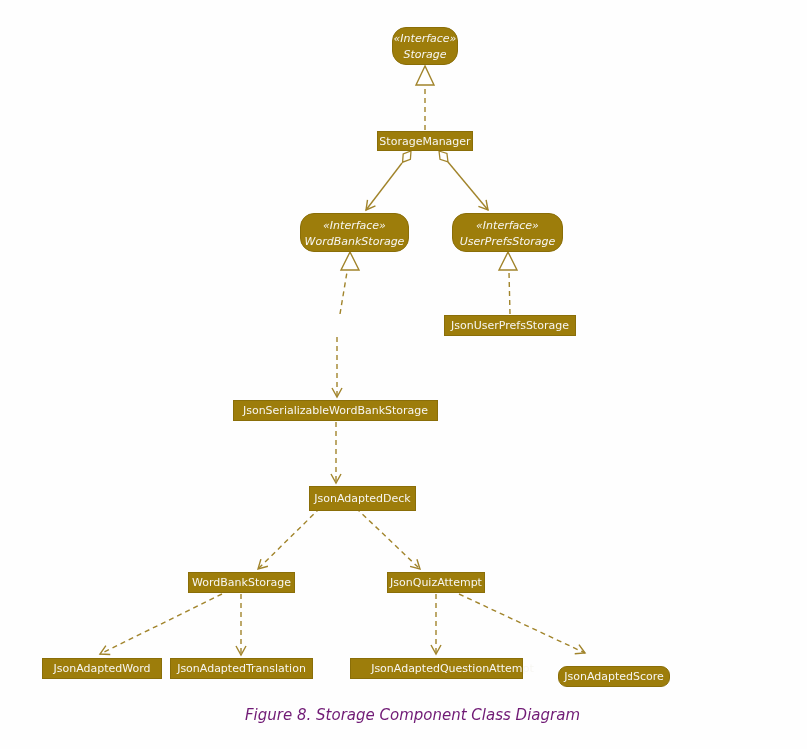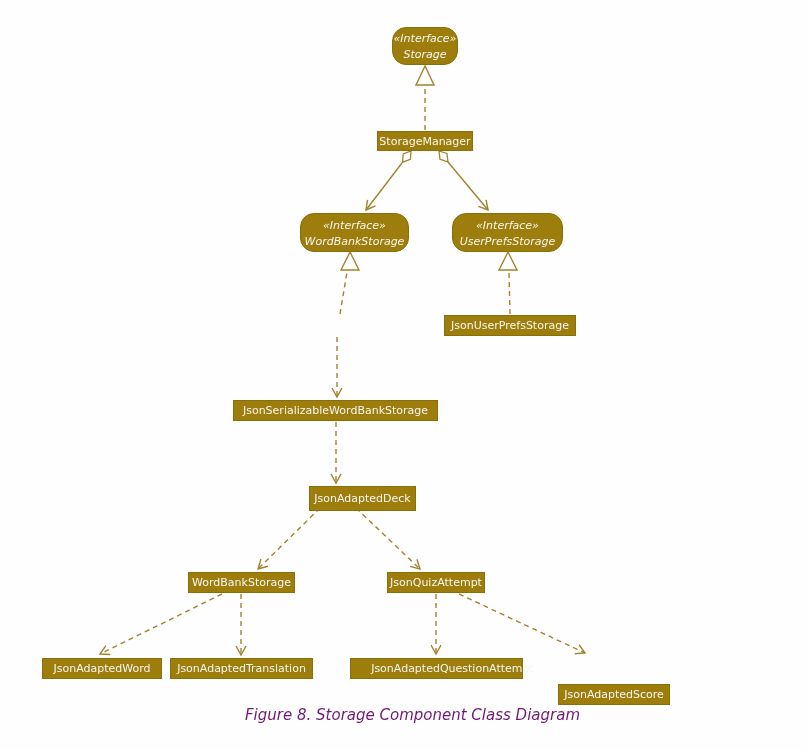--- a/index.html
+++ b/index.html
@@ -112,18 +112,18 @@
   </div>
 
   <div class="node" style="left:170px;top:658px;width:143px;height:21px;">
     <span class="nm">JsonAdaptedTranslation</span>
   </div>
 
   <div class="node" style="left:350px;top:658px;width:173px;height:21px;padding-left:32px;">
     <span class="nm">JsonAdaptedQuestionAttempt</span>
   </div>
 
-  <div class="node" style="left:558px;top:684px;width:112px;height:21px;">
+  <div class="node" style="left:558px;top:666px;width:112px;height:21px;border-radius:9px;">
     <span class="nm">JsonAdaptedScore</span>
   </div>
 
   <div class="caption">Figure 8. Storage Component Class Diagram</div>
 </div>
 
 </body></html>

